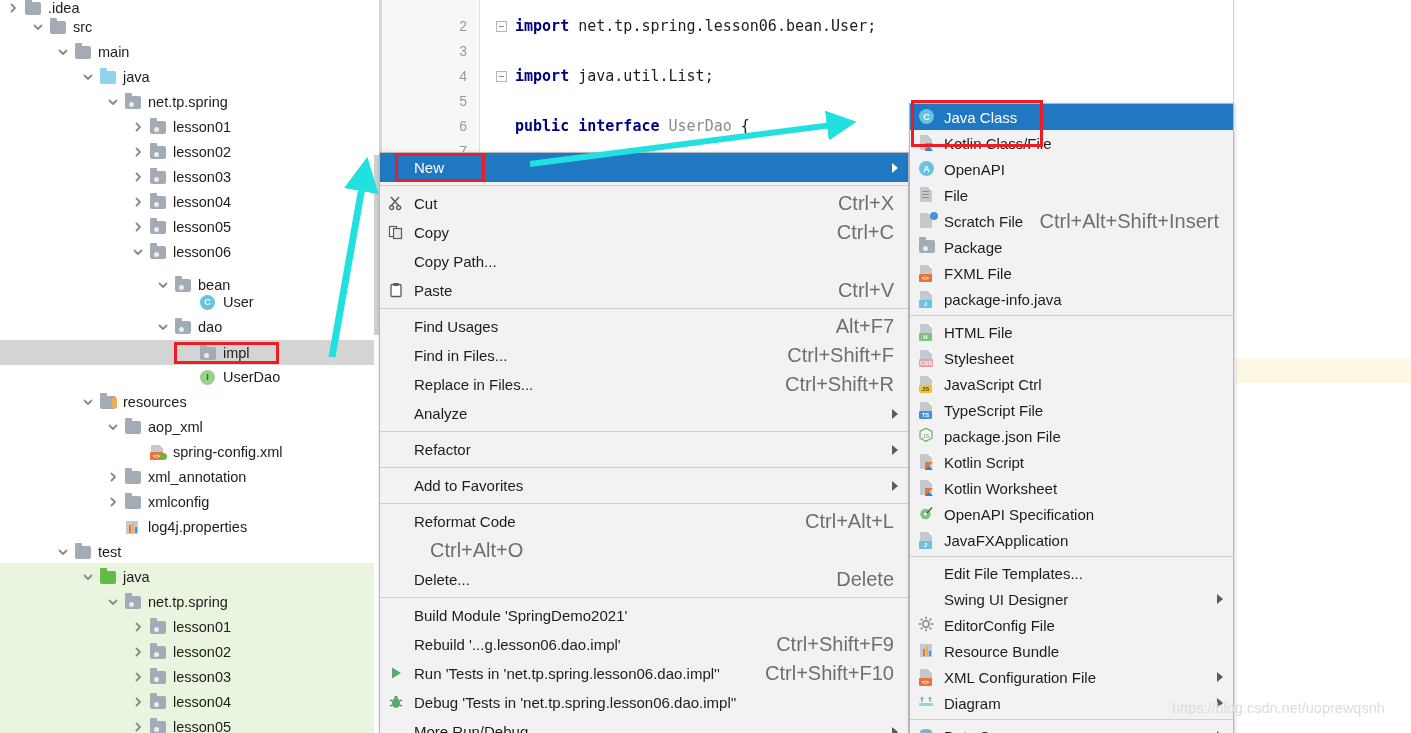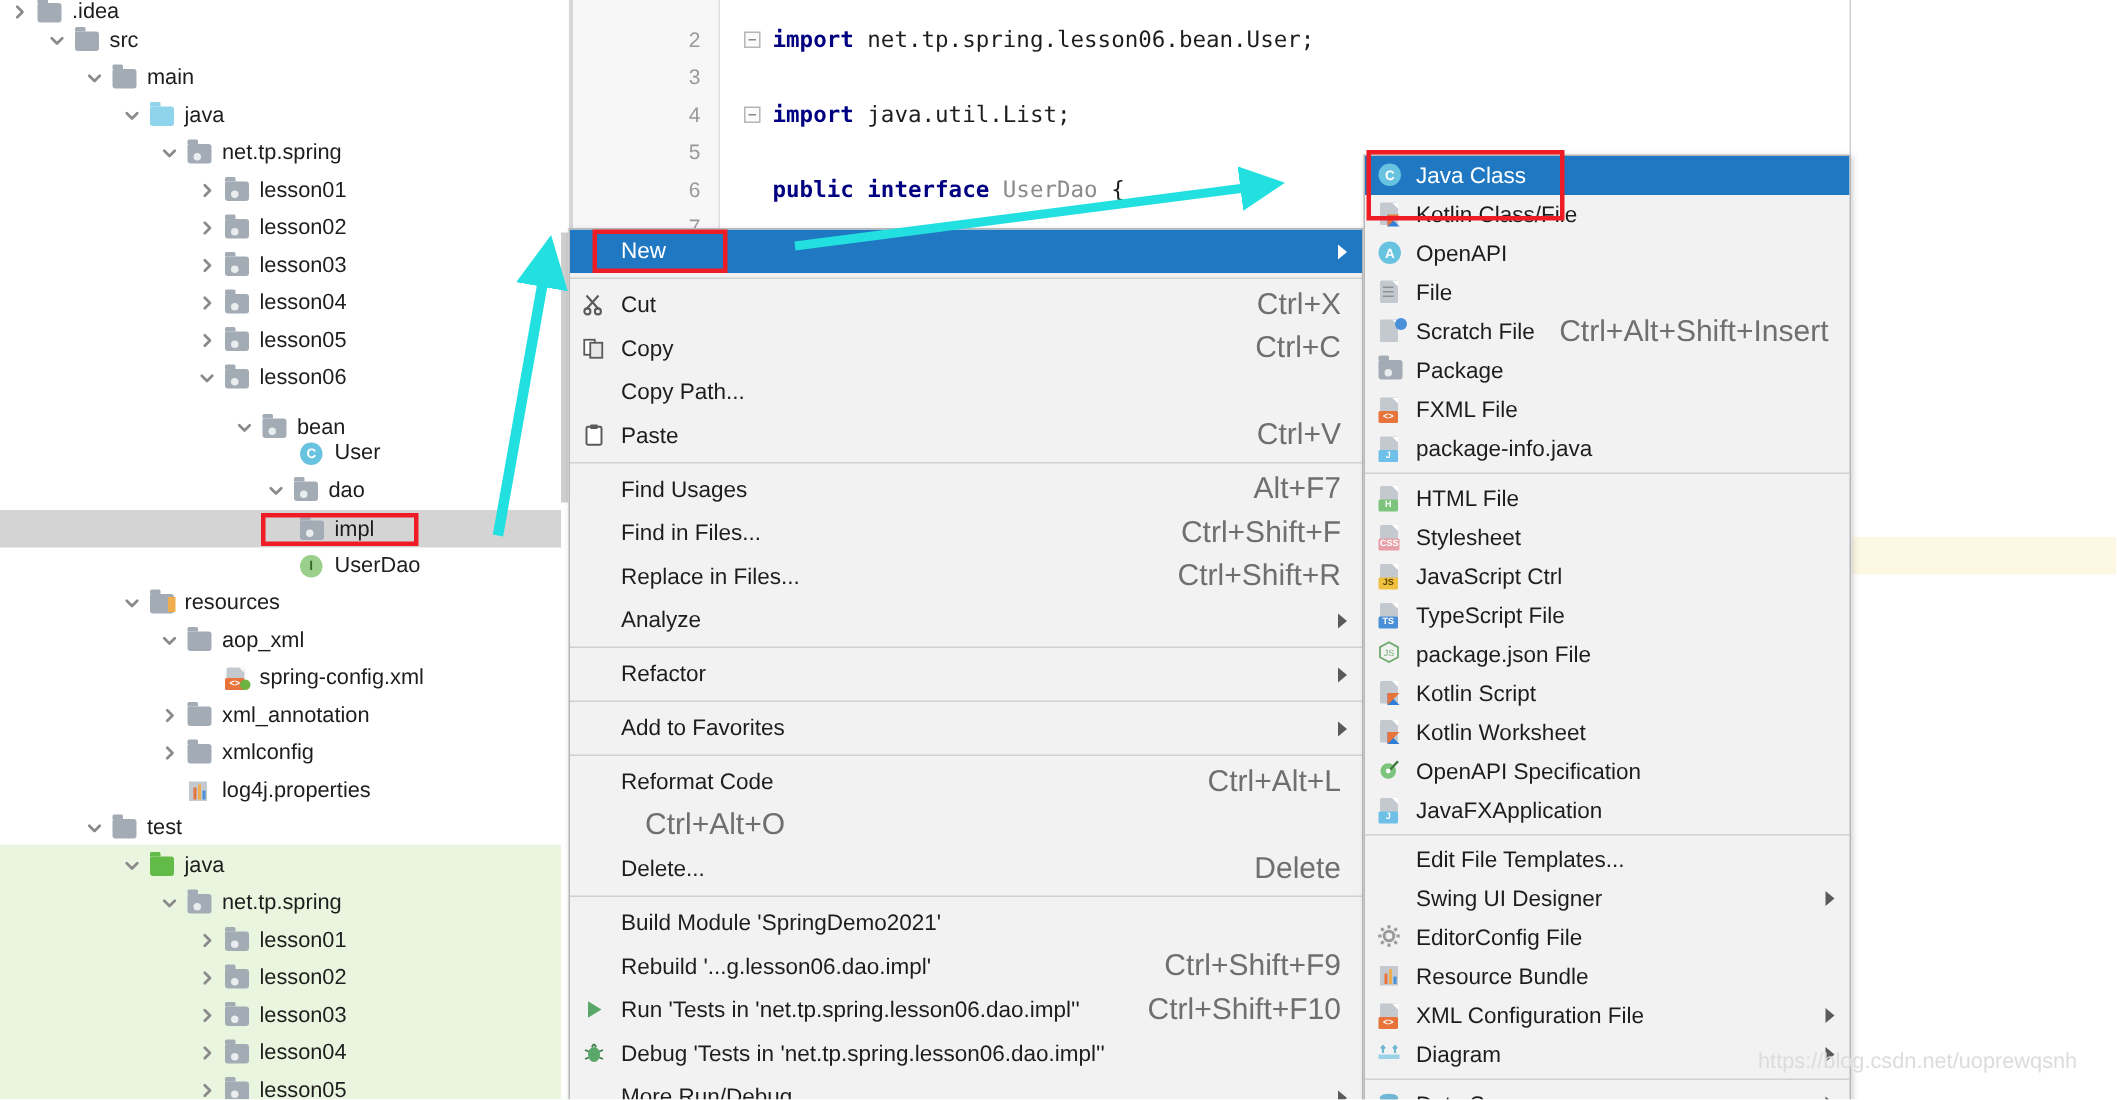--- a/index.html
+++ b/index.html
@@ -484,21 +484,21 @@
           <span class="tree-label">bean</span>
         </div>
         <div class="tree-row" style="top: 289px;">
           <span style="display: inline-block; width: 181px; flex: 0 0 auto;"></span>
           <span class="twisty"></span>
           <span class="tree-icon">
             <span class="circ circ-class">C</span>
           </span>
           <span class="tree-label">User</span>
         </div>
-        <div class="tree-row" style="top: 314px; padding-left: 21px;">
+        <div class="tree-row" style="top: 314px;">
           <span style="display: inline-block; width: 156px; flex: 0 0 auto;"></span>
           <span class="twisty">
             <svg width="14" height="14" viewBox="0 0 14 14">
               <path d="M3.5 5.5 L7 9 L10.5 5.5" stroke="#8a8a8a" stroke-width="1.8" fill="none" stroke-linecap="round" stroke-linejoin="round"></path>
             </svg>
           </span>
           <span class="tree-icon">
             <span class="ic-folder">
               <span class="pkg-dot"></span>
             </span>

